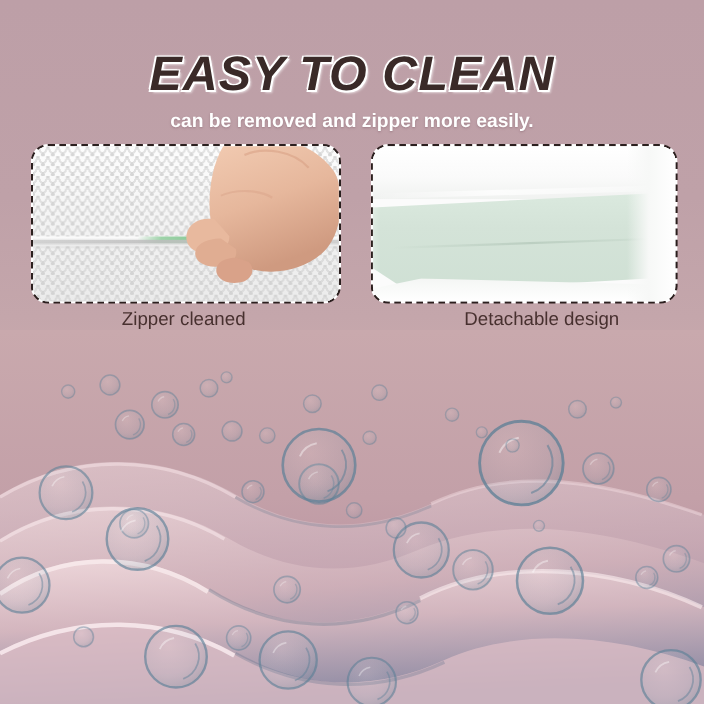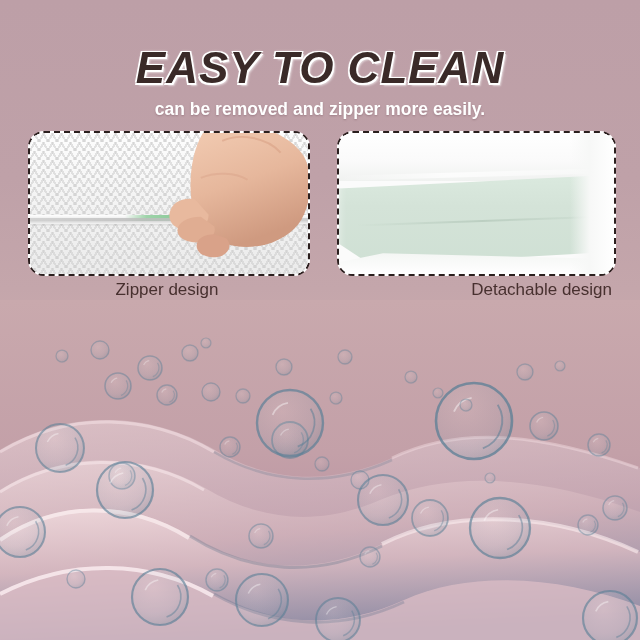--- a/index.html
+++ b/index.html
@@ -134,21 +134,21 @@
   }
 
   
   .caption{
     position:absolute;top:280px;
     font-size:17px;line-height:20px;font-weight:normal;
     color:#47302f;
     text-align:center;
   }
   #caption-left{left:28px;width:278px;}
-  #caption-right{left:337px;width:275px;text-align:right;}
+  #caption-right{left:355px;width:275px;}
 </style>
 </head>
 <body>
 
 <div id="stage">
 
   <div id="scene">
     <svg width="640" height="340" viewBox="0 0 640 340" xmlns="http://www.w3.org/2000/svg">
       <defs>
         <linearGradient id="skyG" x1="0" y1="0" x2="0" y2="1">
@@ -468,16 +468,16 @@
         <div class="coverTop"></div>
         <div class="foam"></div>
         <div class="foamEdge"></div>
         <div class="foldLine"></div>
         <div class="coverBottom"></div>
         <div class="coverRight"></div>
       </div>
     </div>
   </div>
 
-  <div class="caption" id="caption-left">Zipper design</div>
+  <div class="caption" id="caption-left">Zipper cleaned</div>
   <div class="caption" id="caption-right">Detachable design</div>
 
 </div>
 
 </body></html>

